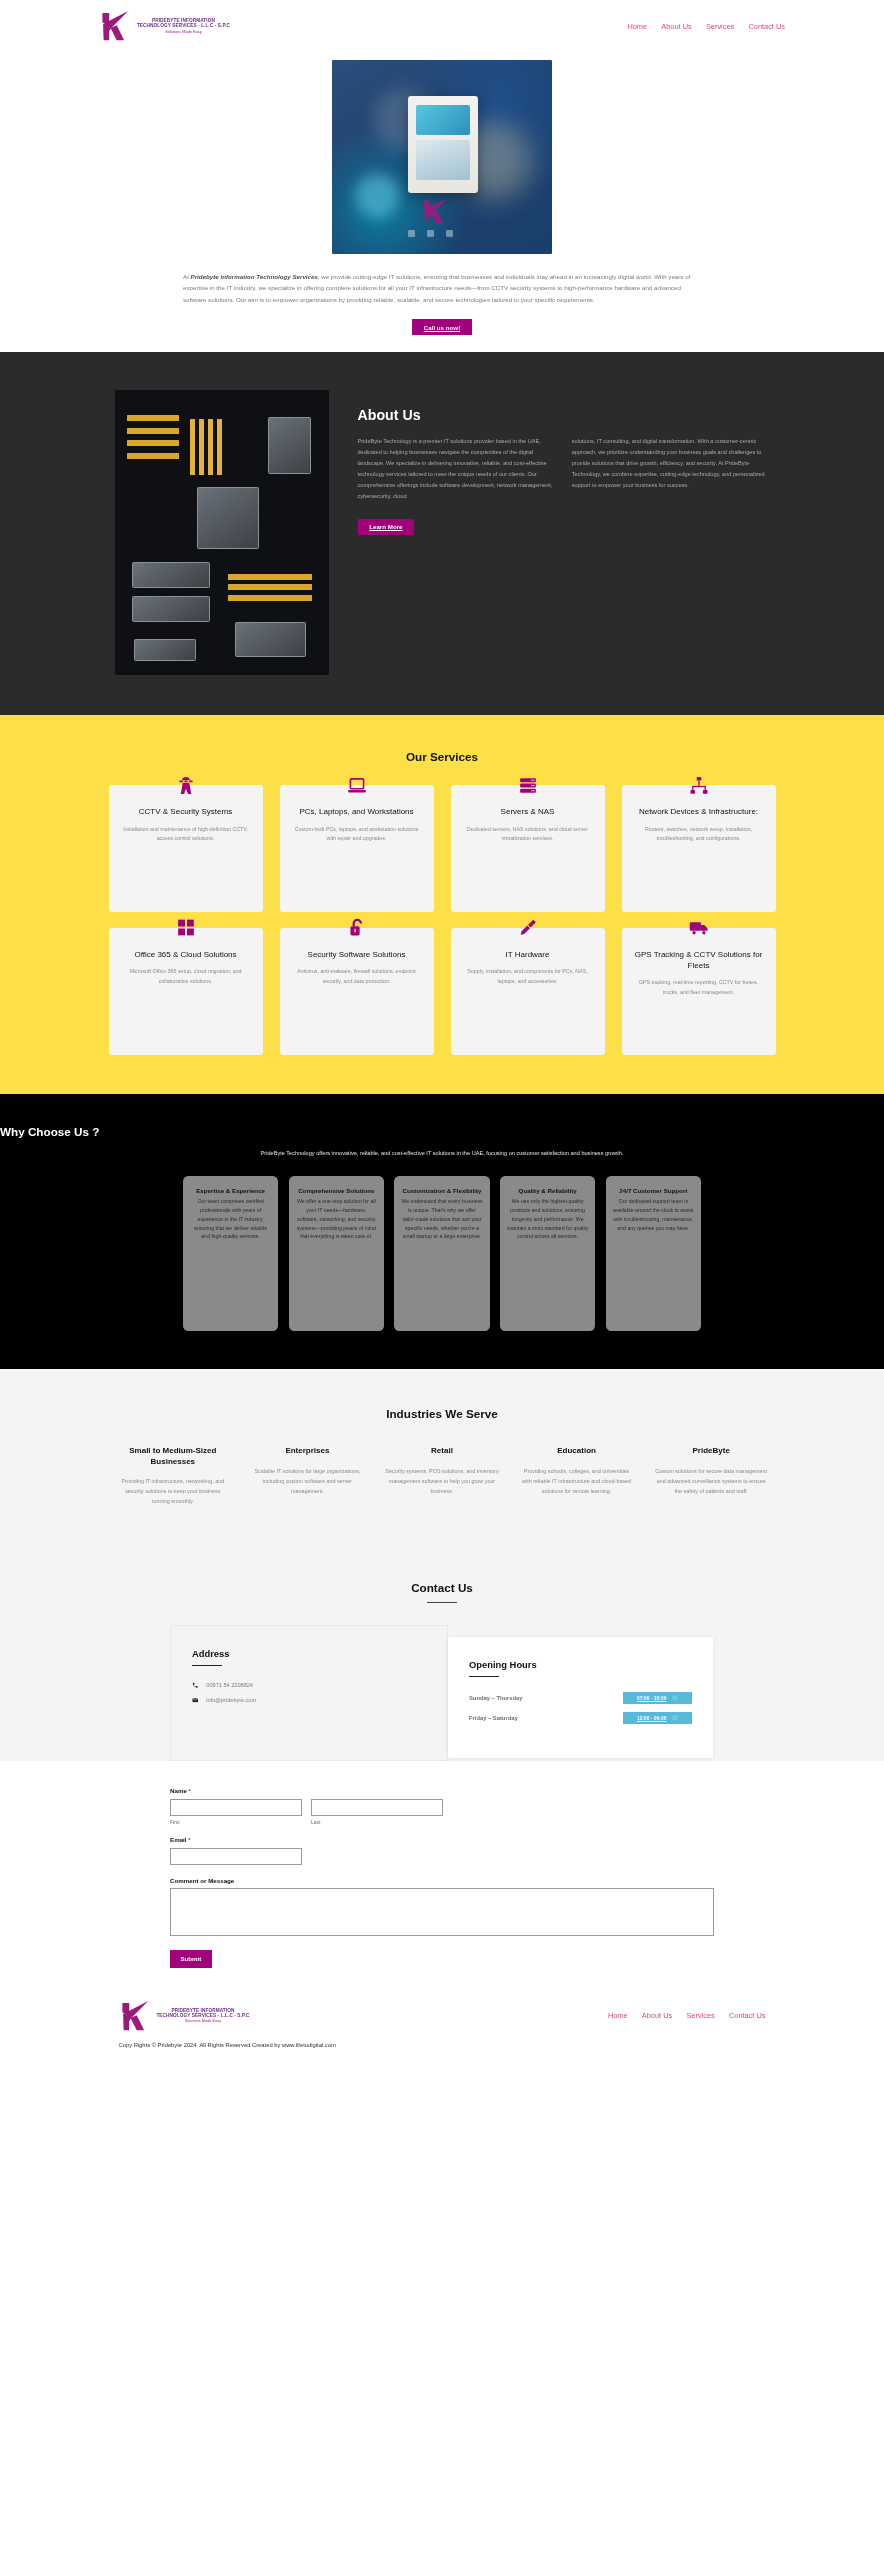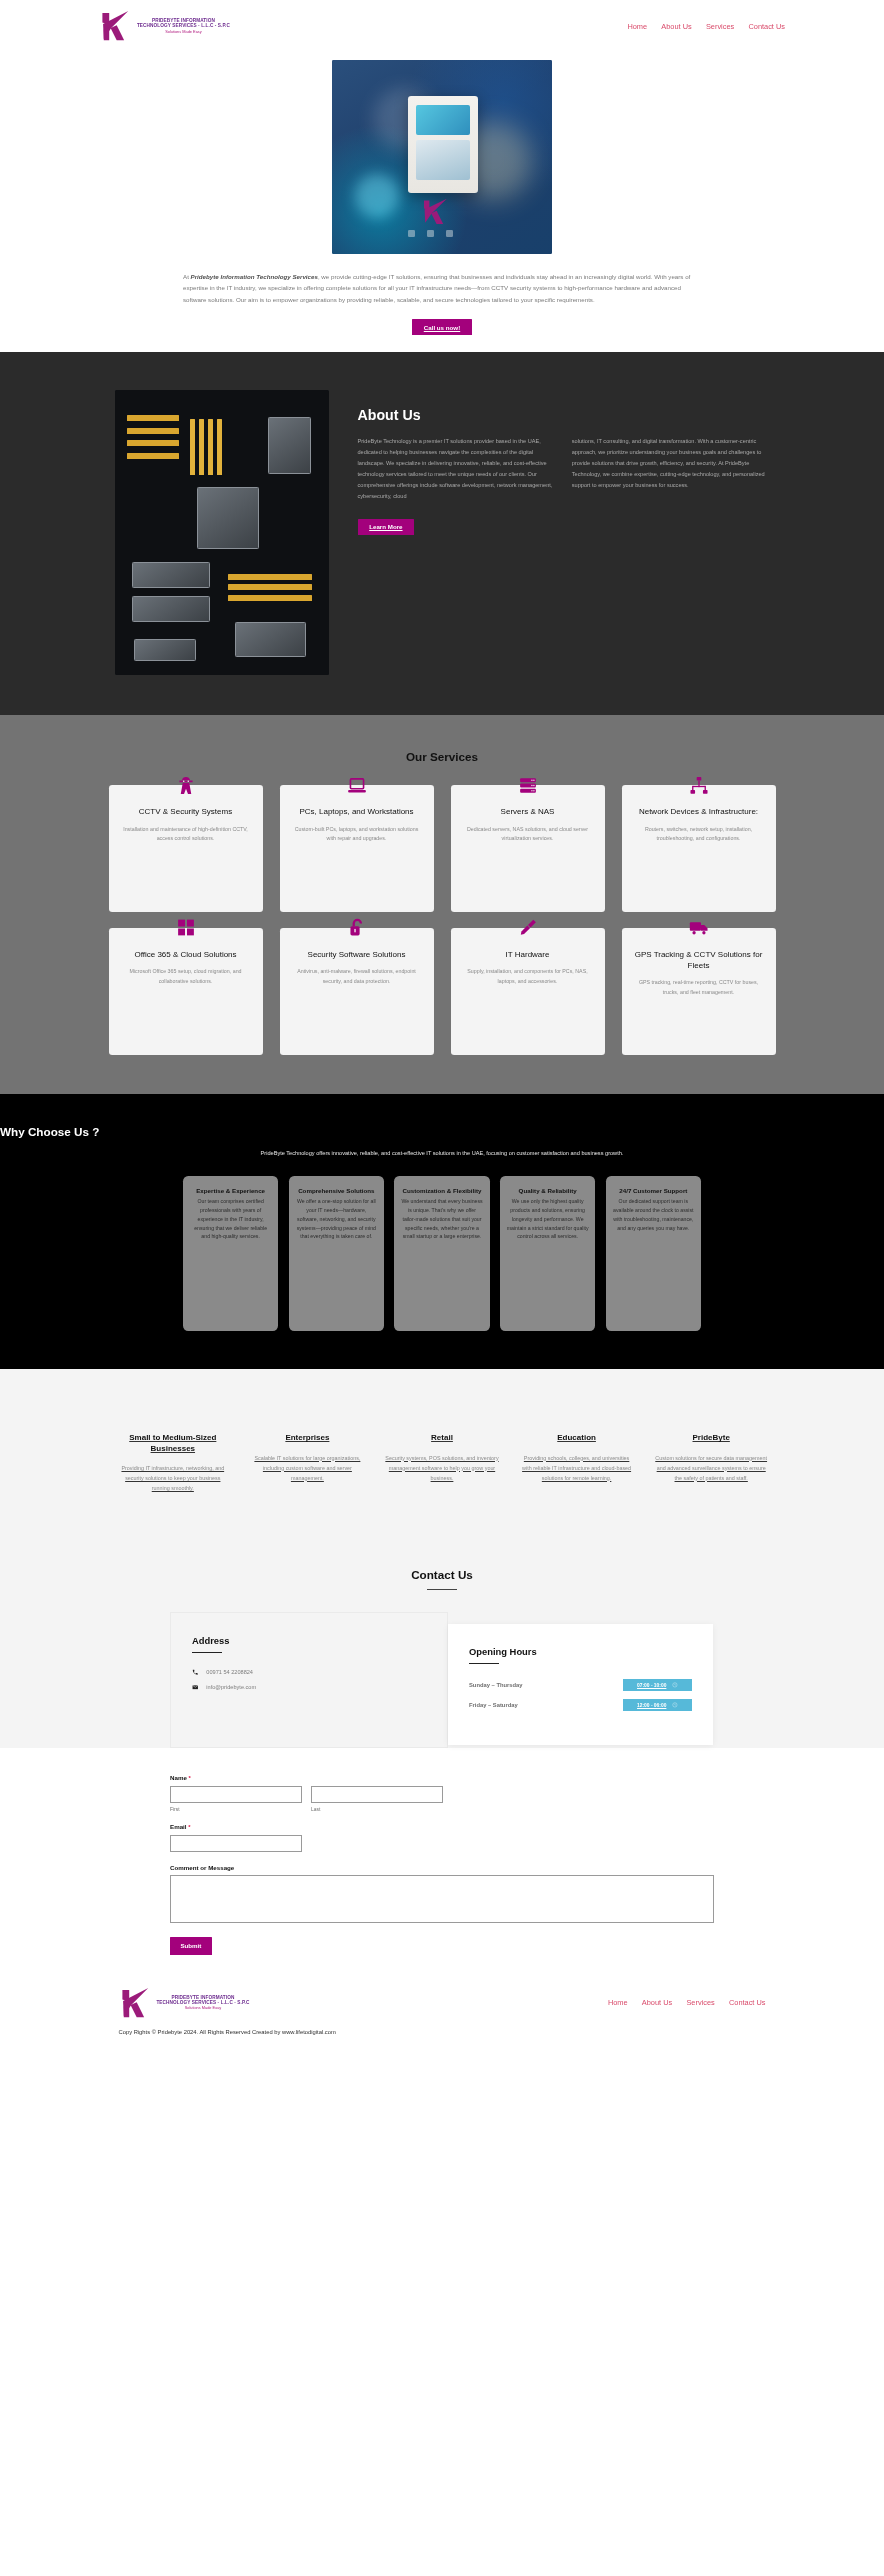--- a/index.html
+++ b/index.html
@@ -126,21 +126,21 @@
   }
   .pcb-slot { position: absolute; background: #d9a62f; border-radius: 0.6px; }
   .pcb-dark { position: absolute; background: #0e1013; border-radius: 1.3px; }
   .about-body { flex: 1; padding-top: 17px; }
   .about-title { color: #fff; font-size: 14.2px; font-weight: bold; margin-bottom: 13px; }
   .about-cols { display: flex; gap: 17px; }
   .about-col { flex: 1; font-size: 5.6px; line-height: 1.95; color: #a9a9a9; }
   .about-cta { margin-top: 17px; }
 
   
-  .services-section { background: #737373; padding: 35px 0 39px; }
+  .services-section { background: #fde047; padding: 35px 0 39px; }
   .section-title { text-align: center; font-size: 11.7px; font-weight: bold; color: #111; }
   .services-grid {
     width: 667px; margin: 22px auto 0;
     display: grid; grid-template-columns: repeat(4, 1fr); gap: 15.5px 17px;
   }
   .service-card {
     background: #f4f4f4; border-radius: 3.2px; padding: 22px 10.4px 11.7px;
     text-align: center; position: relative; min-height: 127px;
   }
   .service-icon {
@@ -170,21 +170,21 @@
   }
   .why-card h4 { font-size: 6.2px; font-weight: bold; color: #111; line-height: 1.3; margin-bottom: 1.9px; }
   .why-card p { font-size: 5.2px; line-height: 1.72; color: #2c2c2c; }
 
   
   .industries-section { background: #f4f4f4; padding: 38px 0 41px; }
   .industries-grid {
     width: 660px; margin: 26px auto 0;
     display: grid; grid-template-columns: repeat(5, 1fr); gap: 13px;
   }
-  .industry-card { text-align: center; padding: 0 3.9px; text-decoration: underline; }
+  .industry-card { text-align: center; padding: 0 3.9px; }
   .industry-card h4 {
     font-size: 8px; font-weight: bold; color: #111; line-height: 1.35; margin-bottom: 8.4px;
   }
   .industry-card p { font-size: 5.4px; line-height: 1.85; color: #8a8a8a; }
 
   
   .contact-section { background: #f4f4f4; padding: 34px 0 0; }
   .contact-title { text-align: center; font-size: 11.7px; font-weight: bold; color: #111; }
   .title-rule { width: 30px; height: 1.3px; background: #444; margin: 7.8px auto 0; }
   .contact-panels {
@@ -476,20 +476,21 @@
         <p>We use only the highest quality products and solutions, ensuring longevity and performance. We maintain a strict standard for quality control across all services.</p>
       </div>
       <div class="why-card">
         <h4>24/7 Customer Support</h4>
         <p>Our dedicated support team is available around the clock to assist with troubleshooting, maintenance, and any queries you may have.</p>
       </div>
     </div>
   </section>
 
   <section class="industries-section">
+    <h2 class="section-title">Industries We Serve</h2>
     <div class="industries-grid">
       <div class="industry-card">
         <h4>Small to Medium-Sized Businesses</h4>
         <p>Providing IT infrastructure, networking, and security solutions to keep your business running smoothly.</p>
       </div>
       <div class="industry-card">
         <h4>Enterprises</h4>
         <p>Scalable IT solutions for large organizations, including custom software and server management.</p>
       </div>
       <div class="industry-card">

